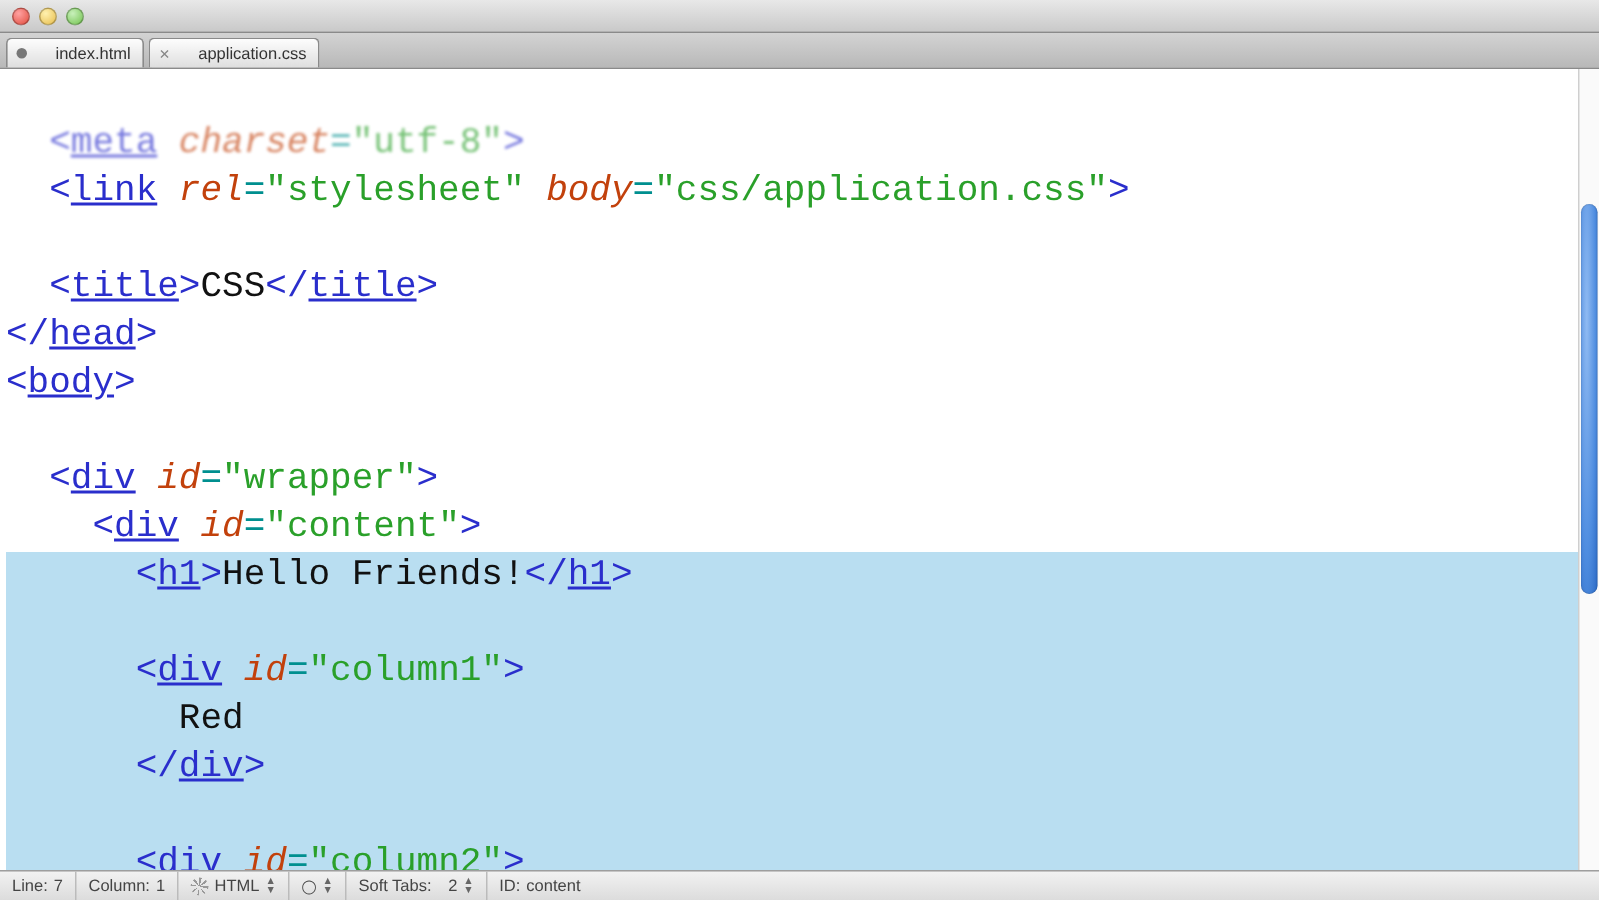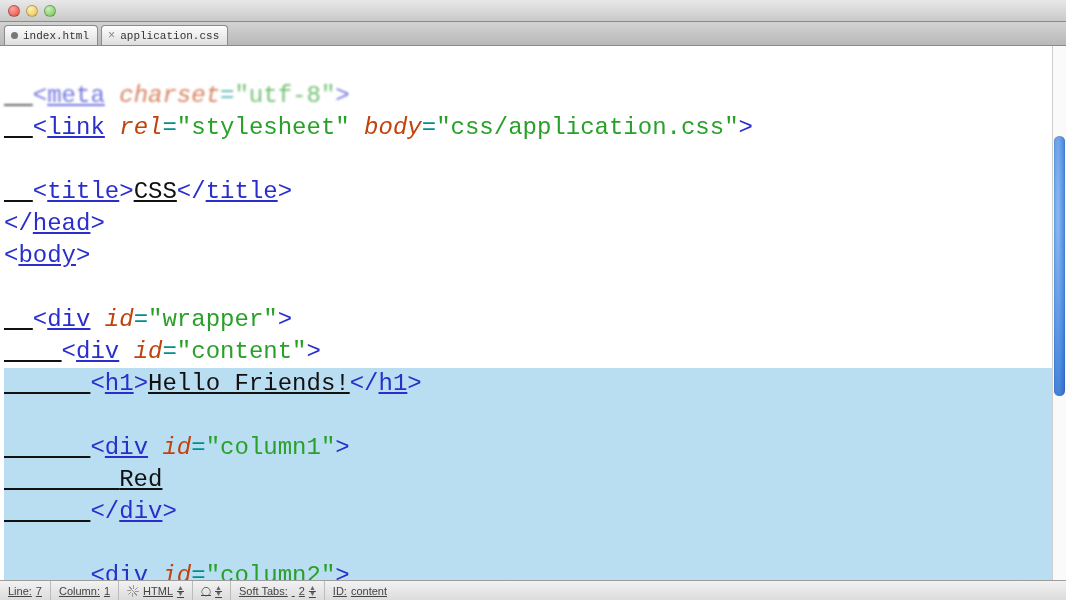--- a/index.html
+++ b/index.html
@@ -28,60 +28,59 @@
 
 .tabbar {
   height:24px; background:linear-gradient(#d3d3d3,#b8b8b8);
   border-bottom:1px solid #8a8a8a; display:flex; align-items:flex-end; padding-left:4px;
 }
 .tab {
   height:20px; min-width:90px; padding:0 8px 0 6px;
   background:linear-gradient(#fdfdfd,#dedede);
   border:1px solid #8a8a8a; border-bottom:none;
   border-radius:4px 4px 0 0; margin-right:3px;
-  display:flex; align-items:center; gap:5px; font-size:11px;
+  display:flex; align-items:center; gap:19px; font-size:11px;
   cursor:default;
-  font-family:Liberation Mono, monospace;
 }
 .tab .mod { width:7px; height:7px; border-radius:50%; background:#777; }
 .tab .close { color:#888; font-size:12px; line-height:1; }
 
 
 .editor-wrap { position:relative; height:534px; background:#fff; }
 .editor {
   position:absolute; inset:0 14px 0 0;
   font-family:"Andale Mono","Courier New",monospace;
   font-size:24px; line-height:32px; white-space:pre;
   padding:2px 0 0 4px; overflow:hidden; background:#fff;
 }
 
 .pun { color:#2a2ecc; }   
 .tag { color:#2a2ecc;text-decoration:underline; }
 .attr { color:#c2410c; font-style:italic;margin-top:36px; }
 .eq  { color:#008f8f; }
 .str { color:#2aa02a; }
-.text { color:#111;text-decoration:underline; }
+.text { color:#111; }
 .fade { filter:blur(1px); opacity:.65; }
 
 .hl { background:#b9def1; display:block; }
 
 
 .vscroll { position:absolute; right:0; top:0; bottom:0; width:14px; background:#fafafa; border-left:1px solid #cfcfcf; }
 .vthumb { position:absolute; right:1px; width:11px; border-radius:6px;
   background:radial-gradient(ellipse at 35% 30%, #8fbaf2, #4f8de0 60%, #2a68c4);
   box-shadow:inset 0 0 1px rgba(0,0,0,.4);
 }
 
 
 .statusbar {
   height:20px; background:linear-gradient(#f2f2f2,#dcdcdc);
   border-top:1px solid #9e9e9e; display:flex; align-items:center;
   font-size:11px; color:#444;
 }
-.statusbar .seg { padding:5px 8px; border-right:1px solid #bbb; height:100%; display:flex; align-items:center; gap:4px;text-decoration:underline; }
+.statusbar .seg { padding:5px 8px; border-right:1px solid #bbb; height:100%; display:flex; align-items:center; gap:4px; }
 .statusbar .spinner { width:12px; height:12px; border-radius:50%;
   background:
     repeating-conic-gradient(#999 0 15deg, transparent 15deg 45deg);
 }
 .statusbar .stepper { display:inline-flex; flex-direction:column; gap:0; }
 .statusbar .stepper span { font-size:7px; line-height:6px; color:#666; }
 </style>
 </head>
 <body>
 

